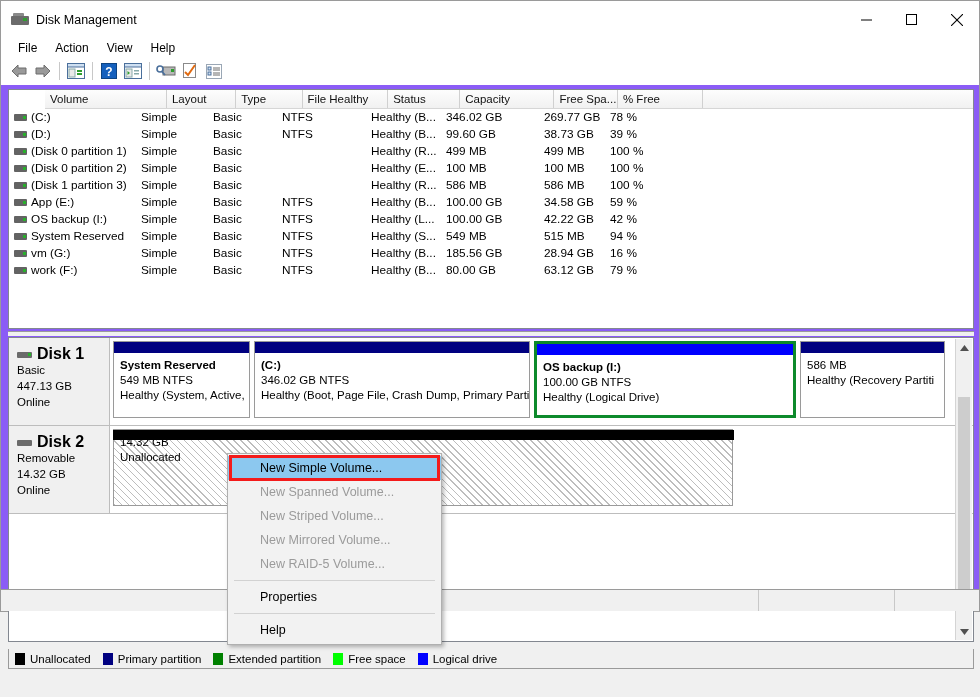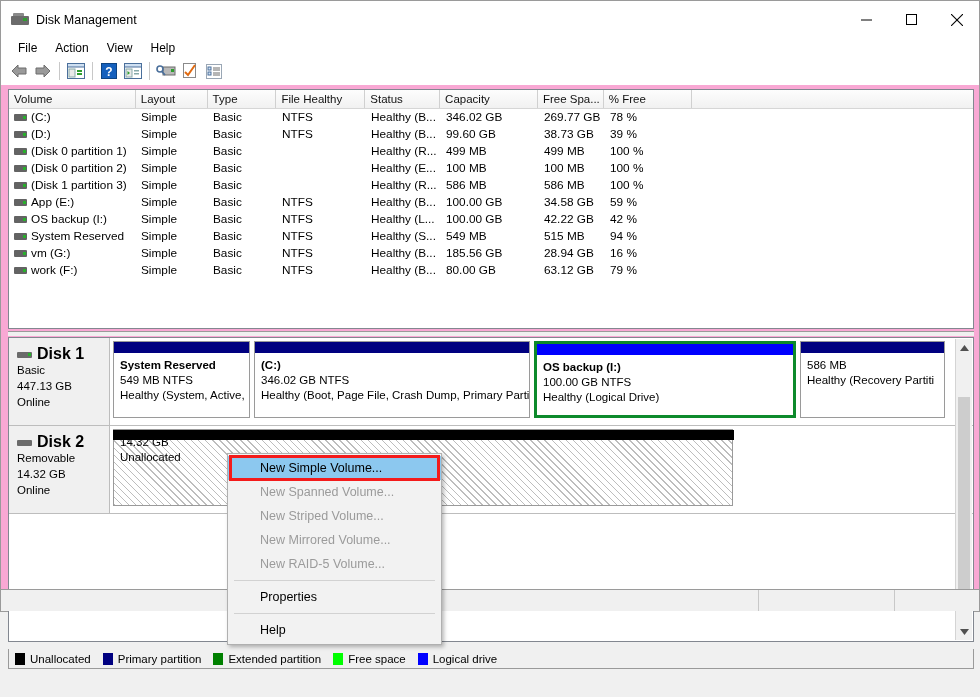--- a/index.html
+++ b/index.html
@@ -4,21 +4,21 @@
 <style>
   html,body{margin:0;padding:0;}
   body{
     width:980px;height:697px;overflow:hidden;
     font-family:"Liberation Sans",sans-serif;
     font-size:12px;color:#000;background:#f0f0f0;
     -webkit-font-smoothing:antialiased;
   }
   #app{
     position:relative;width:980px;height:612px;box-sizing:border-box;
-    border:1px solid #9a9a9a;background:#f9a8d4;text-decoration:underline;
+    border:1px solid #9a9a9a;background:#8b5cf6;text-decoration:underline;
   }
 
   
   .titlebar{
     position:absolute;left:0;top:0;width:978px;height:37px;
     background:#ffffff;display:flex;align-items:center;
   }
   .title-icon{
     width:18px;height:14px;margin-left:10px;margin-right:7px;position:relative;
   }
@@ -44,21 +44,21 @@
   }
   .tb{width:24px;height:24px;display:flex;align-items:center;justify-content:center;}
   .tsep{width:1px;height:18px;background:#c8c8c8;margin:0 4px;}
 
   
   .listpane{
     position:absolute;left:7px;top:88px;width:966px;height:240px;
     border:1px solid #828790;border-top:1px solid #828790;background:#fff;box-sizing:border-box;
     overflow:hidden;
   }
-  .hdrrow{display:flex;height:18px;background:#f5f5f5;border-bottom:1px solid #d6d6d6;}
+  .hdrrow{display:flex;height:18px;background:#f5f5f5;border-bottom:1px solid #d6d6d6;margin-left:36px;}
   .hcell{
     height:18px;line-height:18px;font-size:11.5px;color:#111;
     padding-left:5px;box-sizing:border-box;
     border-right:1px solid #d0d0d0;background:linear-gradient(#fdfdfd,#f1f1f1);
     overflow:hidden;white-space:nowrap;
   }
   .vrow{display:flex;height:17px;align-items:center;}
   .vcell{
     height:17px;line-height:17px;font-size:11.8px;color:#000;
     padding-left:5px;box-sizing:border-box;overflow:hidden;white-space:nowrap;

